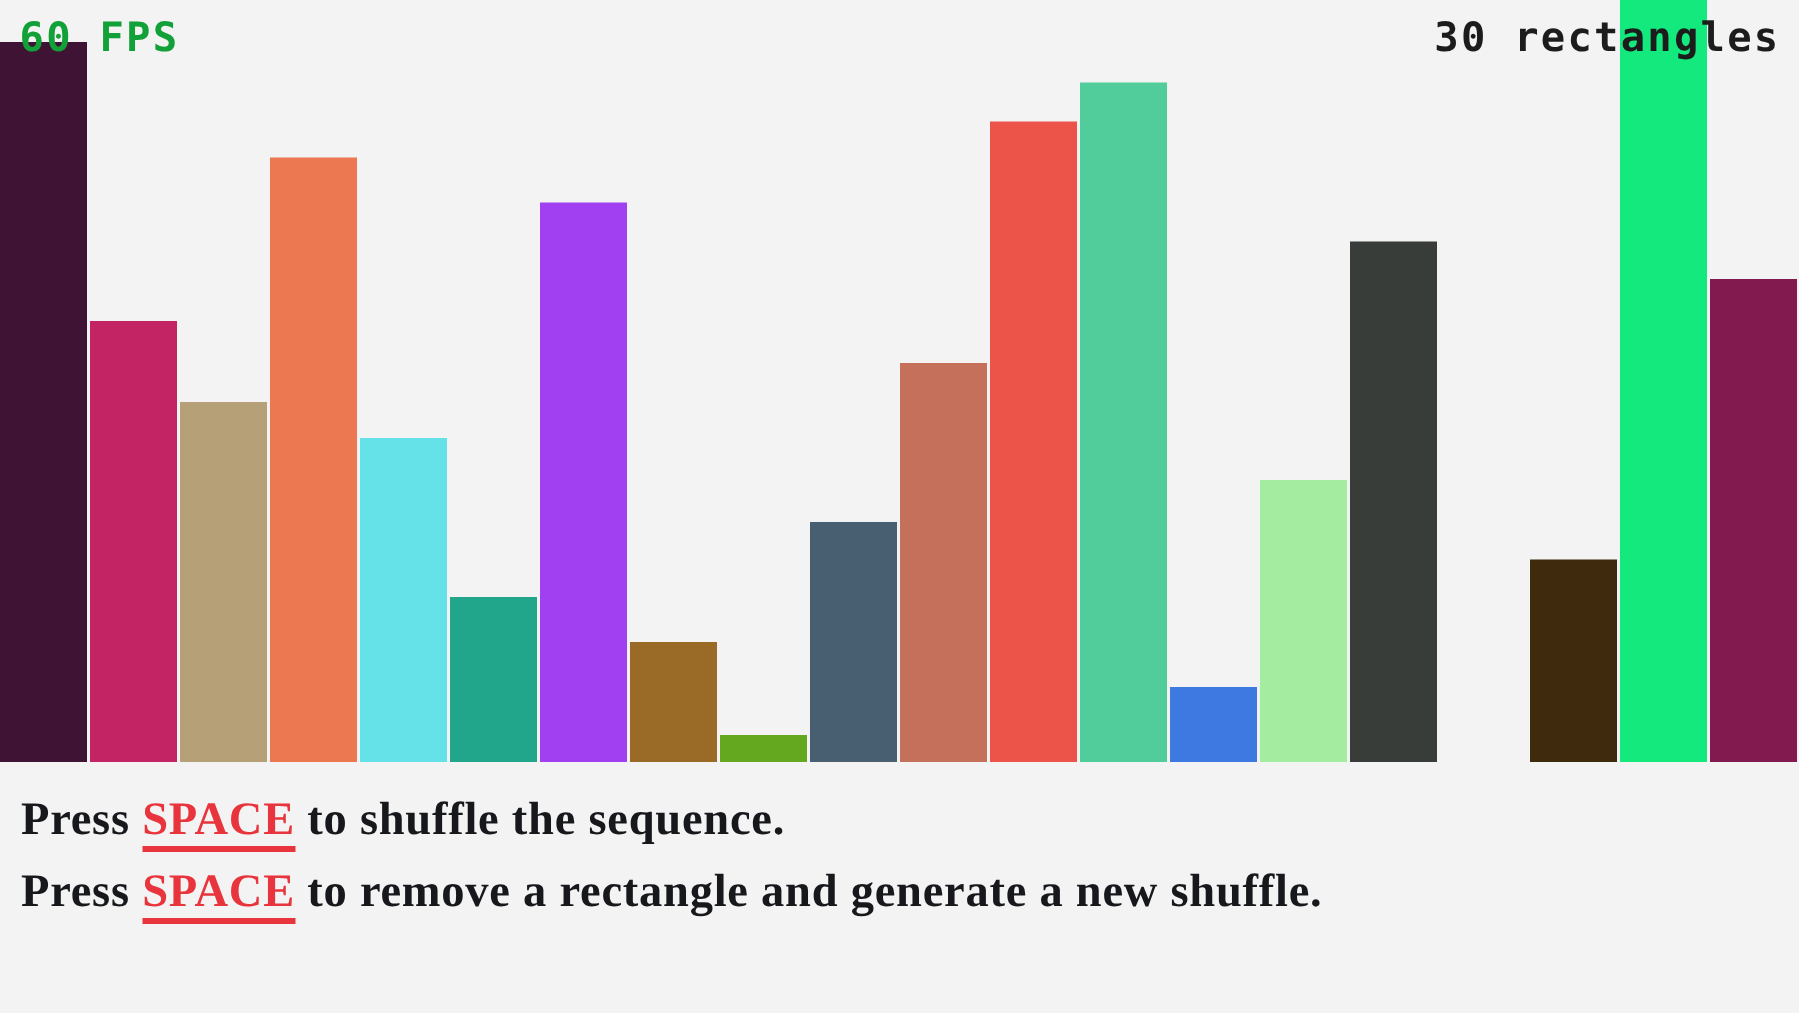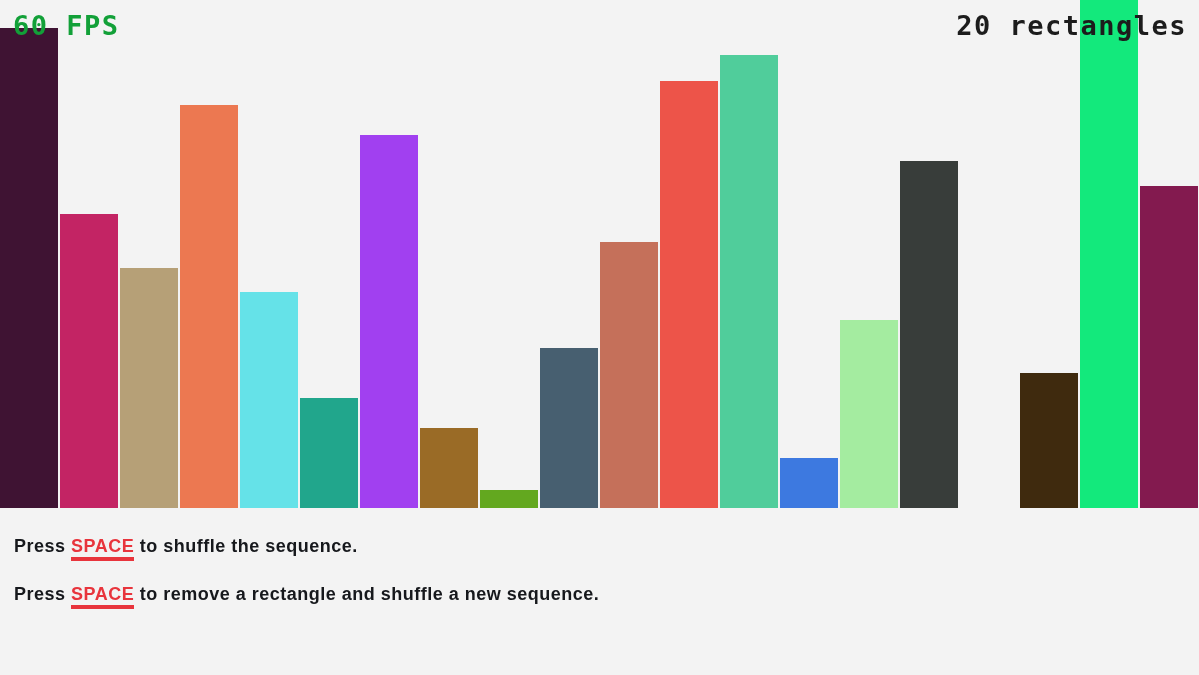--- a/index.html
+++ b/index.html
@@ -58,22 +58,22 @@
   #instructions {
     position: absolute;
     left: 0;
     top: 508px;
     width: 1199px;
     height: 167px;
     padding: 14px 0 0 14px;
     box-sizing: border-box;
   }
   .instruction-line {
-    font-family: Liberation Sans, sans-serif;
-    font-size: 18px;
+    font-family: Liberation Serif, serif;
+    font-size: 31px;
     font-weight: 700;
     color: #16181c;
     letter-spacing: 0.5px;
     line-height: 48px;
     white-space: nowrap;
   }
   .key {
     color: #e8343c;
     border-bottom: 4px solid #e8343c;
     padding-bottom: 1px;
@@ -102,20 +102,20 @@
       <div class="bar" style="left: 840px; width: 58px; height: 188px; background: rgb(164, 236, 160);"></div>
       <div class="bar" style="left: 900px; width: 58px; height: 347px; background: rgb(56, 61, 58);"></div>
       <div class="bar" style="left: 960px; width: 58px; height: 2px; background: rgb(243, 243, 243);"></div>
       <div class="bar" style="left: 1020px; width: 58px; height: 135px; background: rgb(63, 42, 14);"></div>
       <div class="bar" style="left: 1080px; width: 58px; height: 508px; background: rgb(19, 233, 124);"></div>
       <div class="bar" style="left: 1140px; width: 58px; height: 322px; background: rgb(131, 26, 79);"></div>
     </div>
 
   <div class="hud" id="fps-counter">60 FPS</div>
 
-  <div class="hud" id="rect-counter">20 rectangles</div>
+  <div class="hud" id="rect-counter">30 rectangles</div>
 
   <div id="instructions">
       <div class="instruction-line"><span>Press </span><span class="key">SPACE</span><span> to shuffle the sequence.</span></div>
-      <div class="instruction-line"><span>Press </span><span class="key">SPACE</span><span> to remove a rectangle and shuffle a new sequence.</span></div>
+      <div class="instruction-line"><span>Press </span><span class="key">SPACE</span><span> to remove a rectangle and generate a new shuffle.</span></div>
     </div>
 
 </div>
 
 </body></html>

